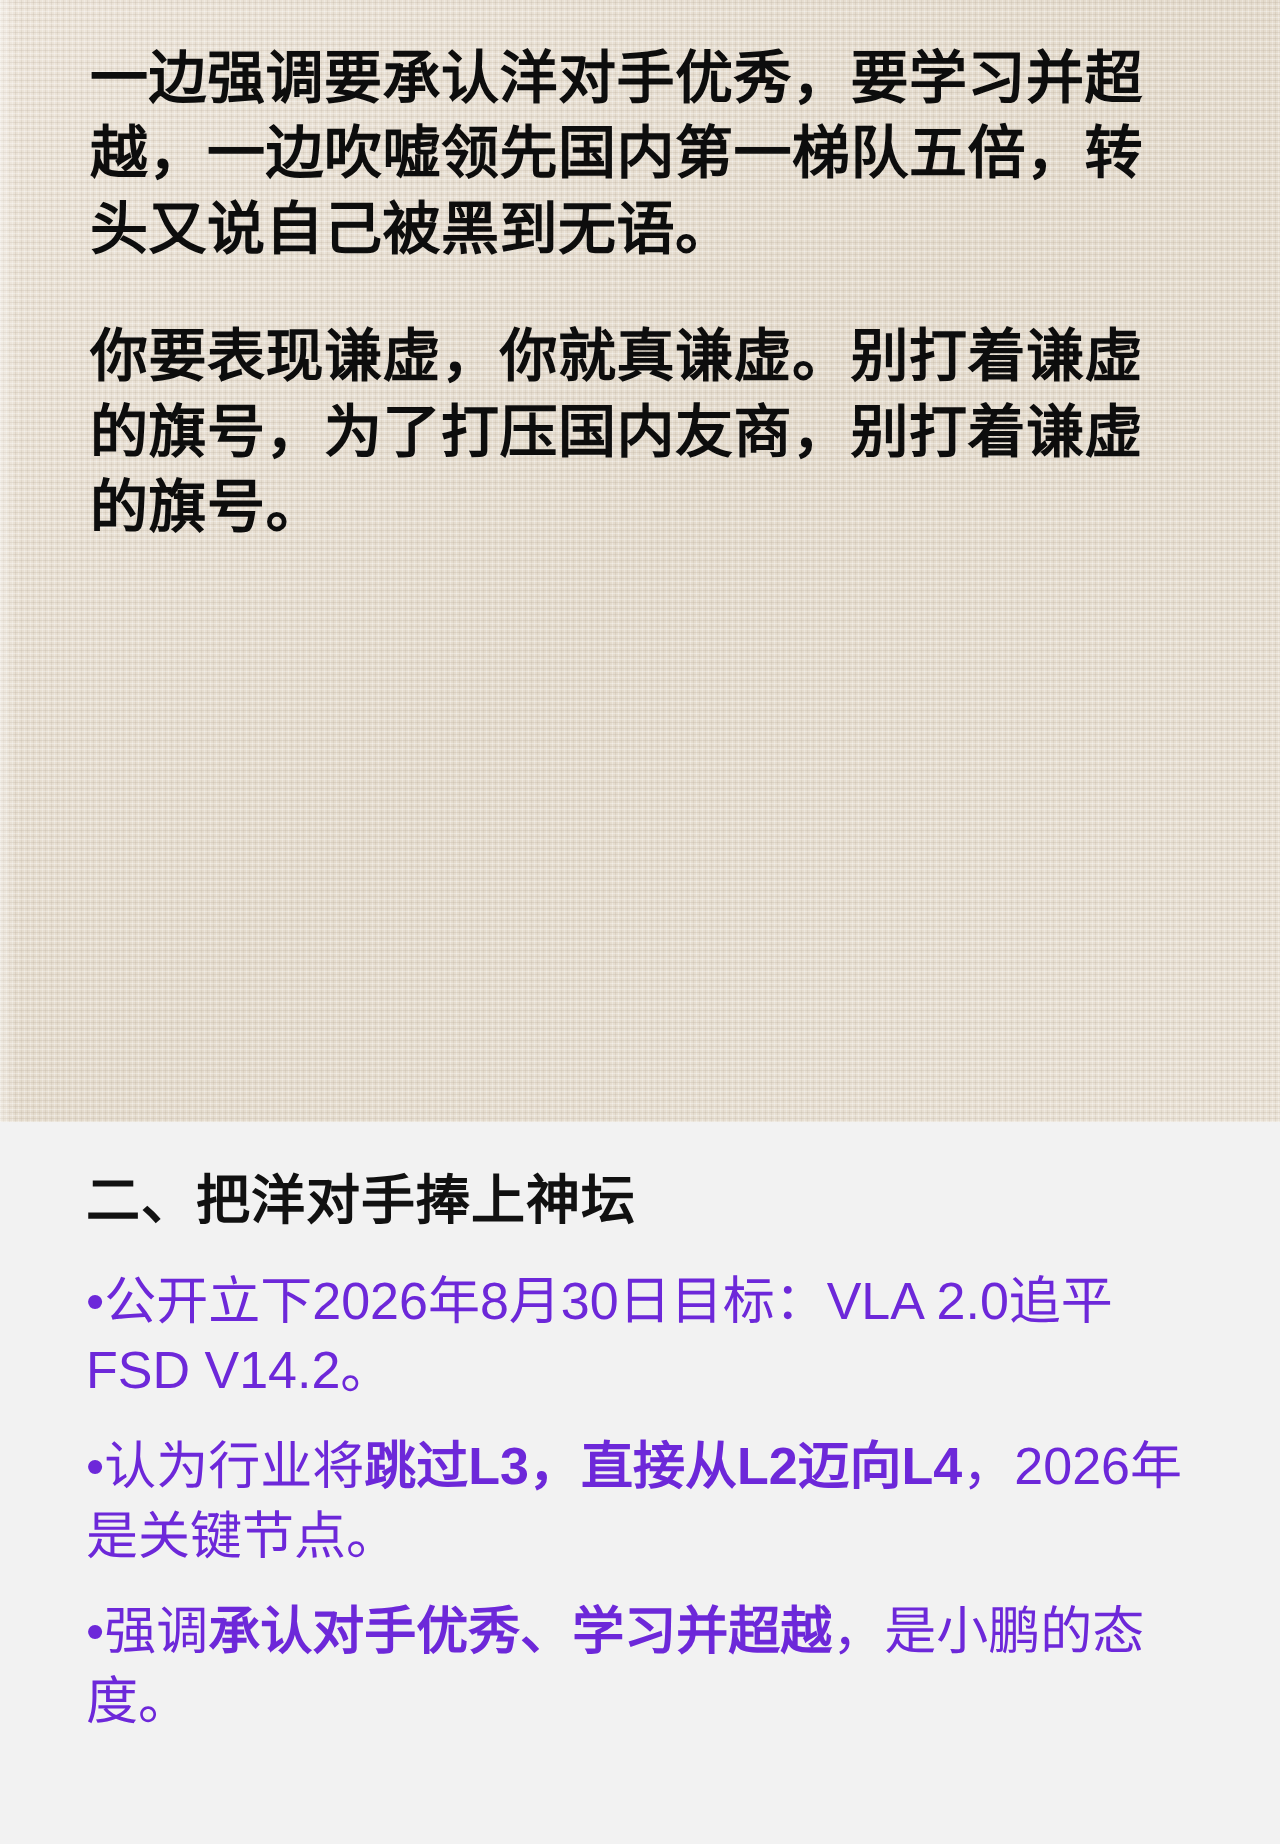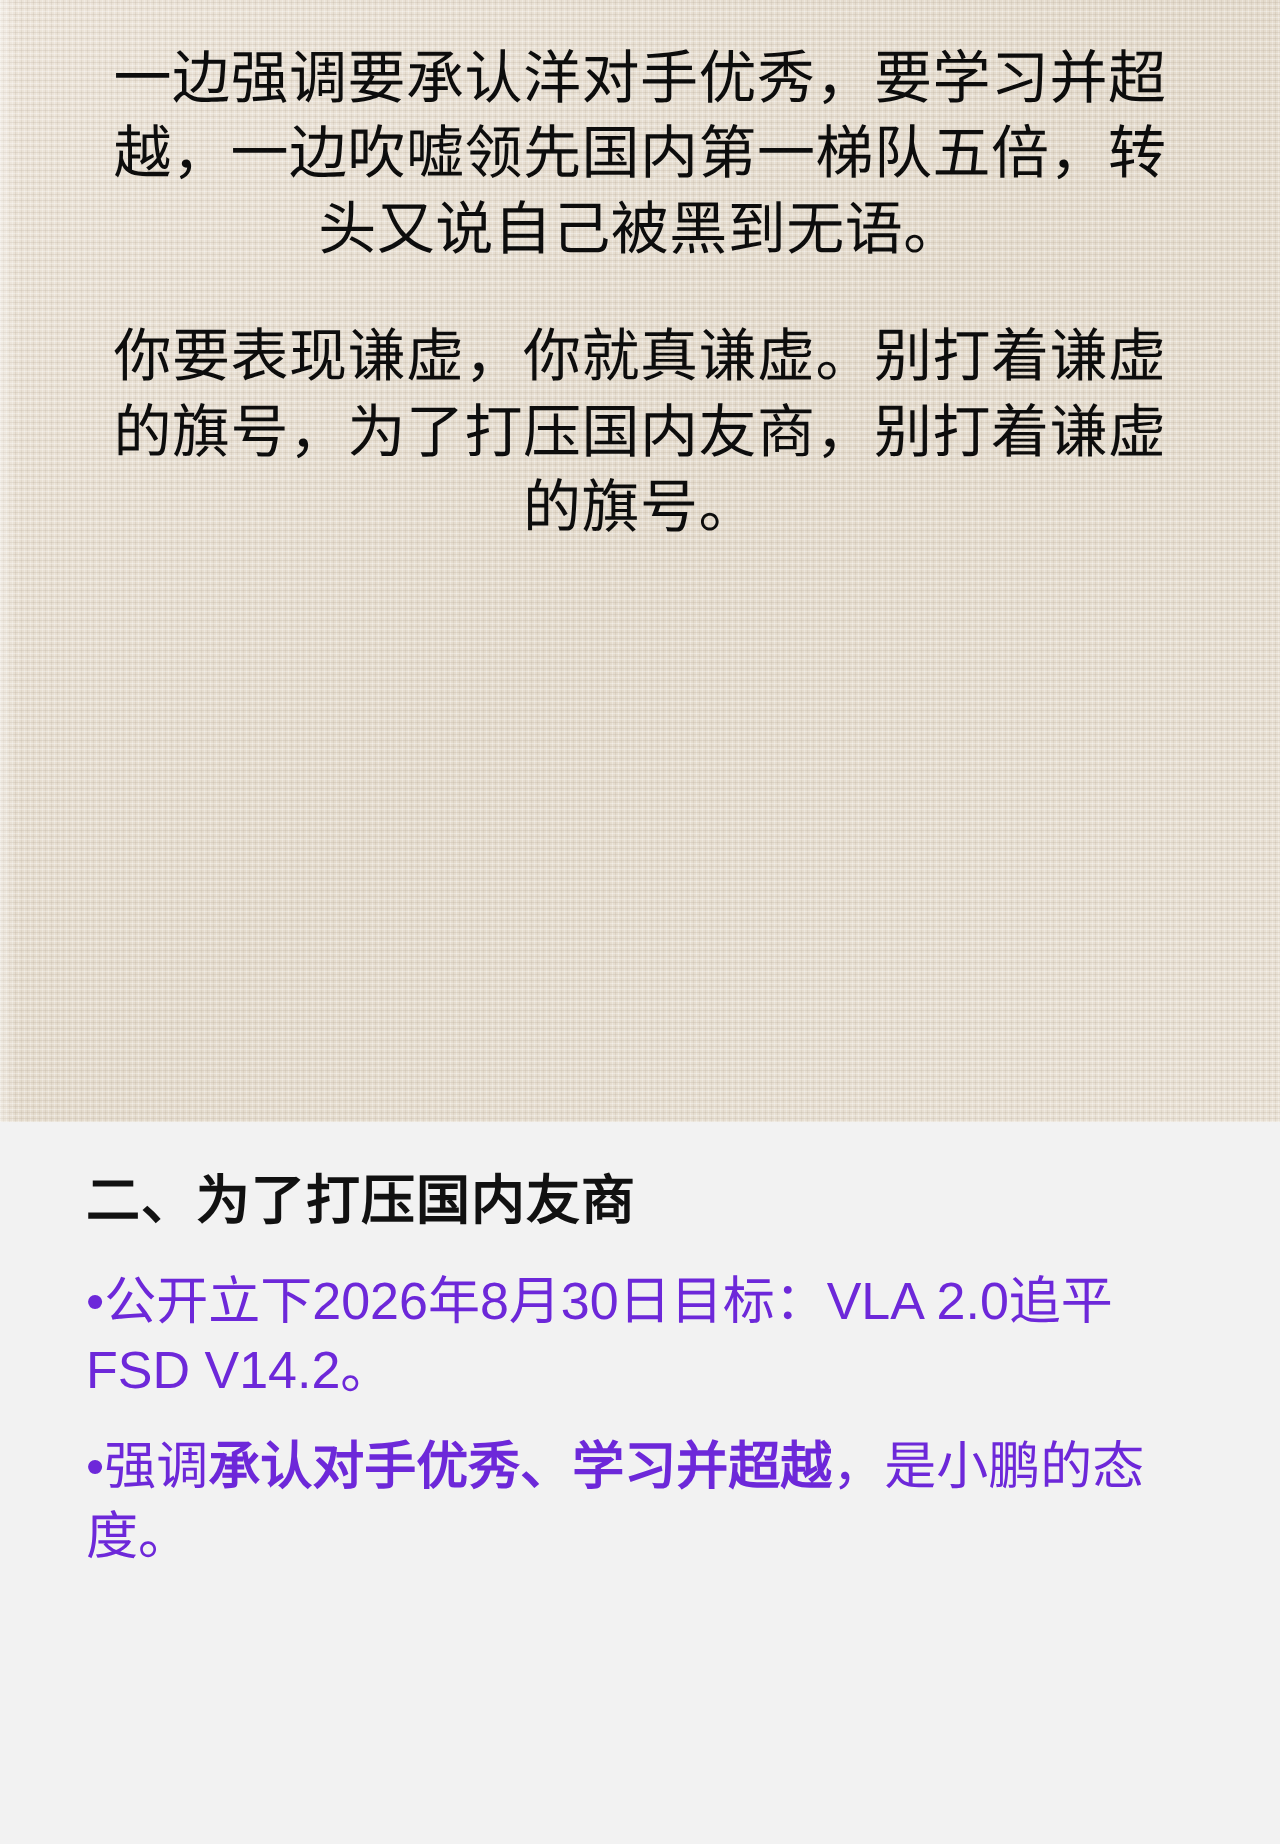--- a/index.html
+++ b/index.html
@@ -33,24 +33,24 @@
     content:"";
     position:absolute; left:0; top:0; bottom:0; width:16px;
     background: linear-gradient(90deg, rgba(255,255,255,0.35), rgba(255,255,255,0));
     pointer-events:none;
   }
   .paper-para {
     position: relative;
     font-size: 58px;
     line-height: 1.30;
     color: #0d0d0d;
-    font-weight: 400;
+    font-weight: 700;
     letter-spacing: 0.5px;
     margin: 0 0 52px 0;
-    text-align: center;
+    text-align: left;
   }
   .paper-para.last { margin-bottom: 0; }
 
   
   .summary-panel {
     position: relative;
     width: 1280px;
     height: 722px;
     box-sizing: border-box;
     padding: 46px 86px 0 86px;
@@ -77,23 +77,26 @@
 </style>
 </head>
 <body>
 
 <section class="paper-panel">
   <p class="paper-para">一边强调要承认洋对手优秀，要学习并超越，一边吹嘘领先国内第一梯队五倍，转头又说自己被黑到无语。</p>
   <p class="paper-para">你要表现谦虚，你就真谦虚。别打着谦虚的旗号，为了打压国内友商，别打着谦虚的旗号。</p>
 </section>
 
 <section class="summary-panel">
-  <h2 class="summary-heading">二、为了打压国内友商</h2>
+  <h2 class="summary-heading">二、把洋对手捧上神坛</h2>
 
   <div class="bullet-item">
     <span class="dot">•</span><span>公开立下2026年8月30日目标：VLA 2.0追平FSD V14.2。</span>
   </div>
 
+  <div class="bullet-item">
+    <span class="dot">•</span><span>认为行业将</span><span class="b">跳过L3，直接从L2迈向L4</span><span>，2026年是关键节点。</span>
+  </div>
 
   <div class="bullet-item">
     <span class="dot">•</span><span>强调</span><span class="b">承认对手优秀、学习并超越</span><span>，是小鹏的态度。</span>
   </div>
 </section>
 
 </body></html>

